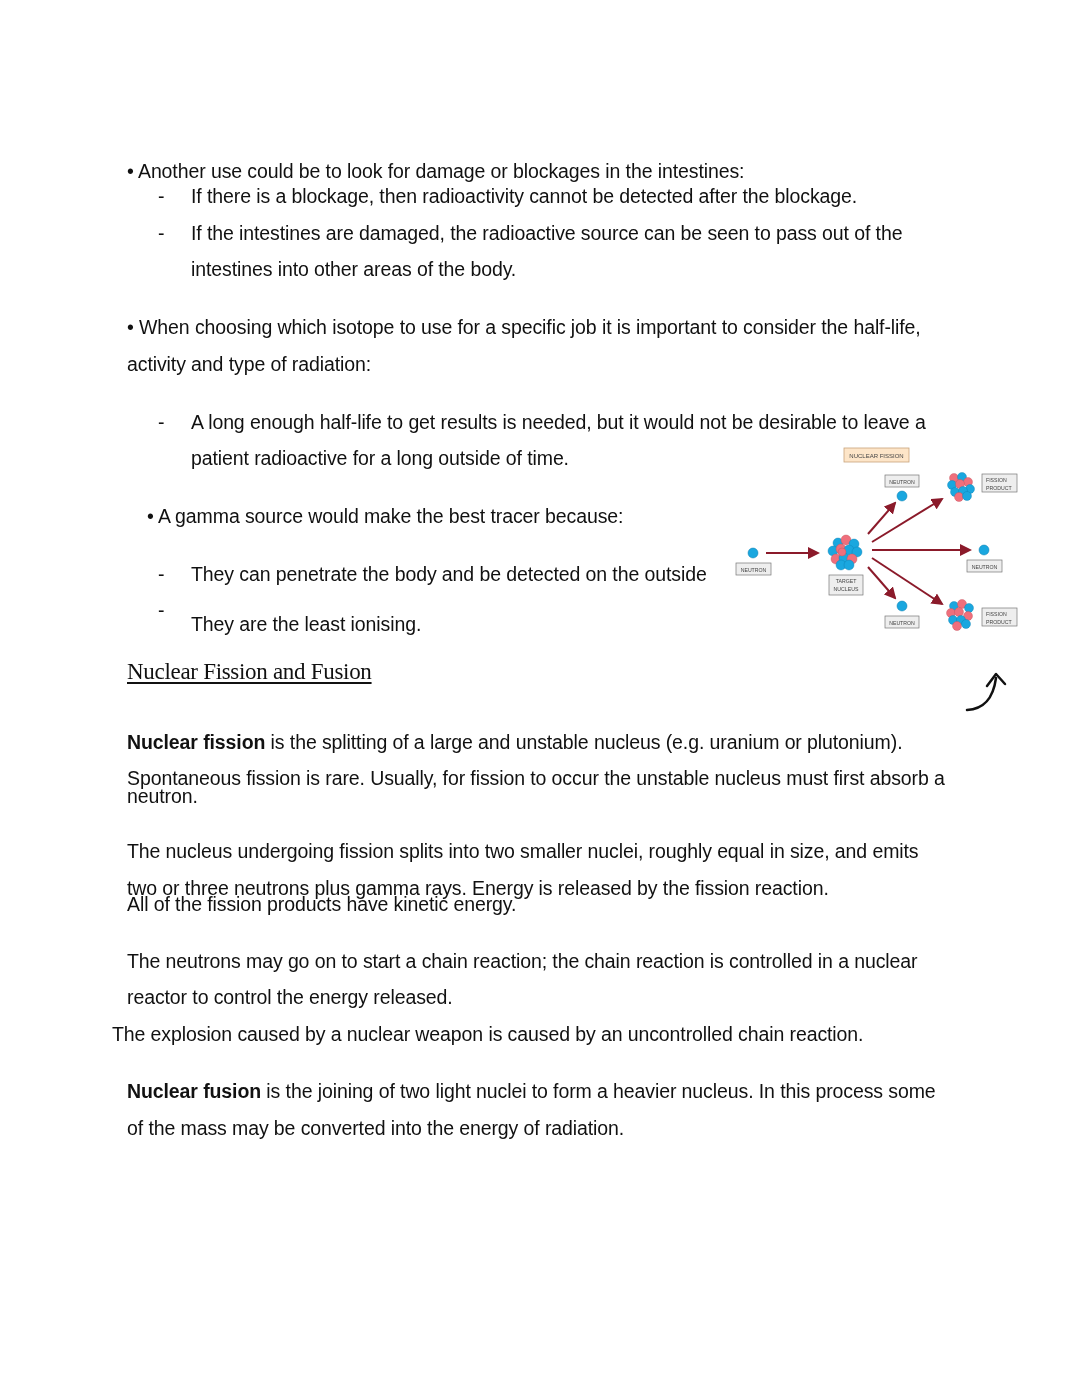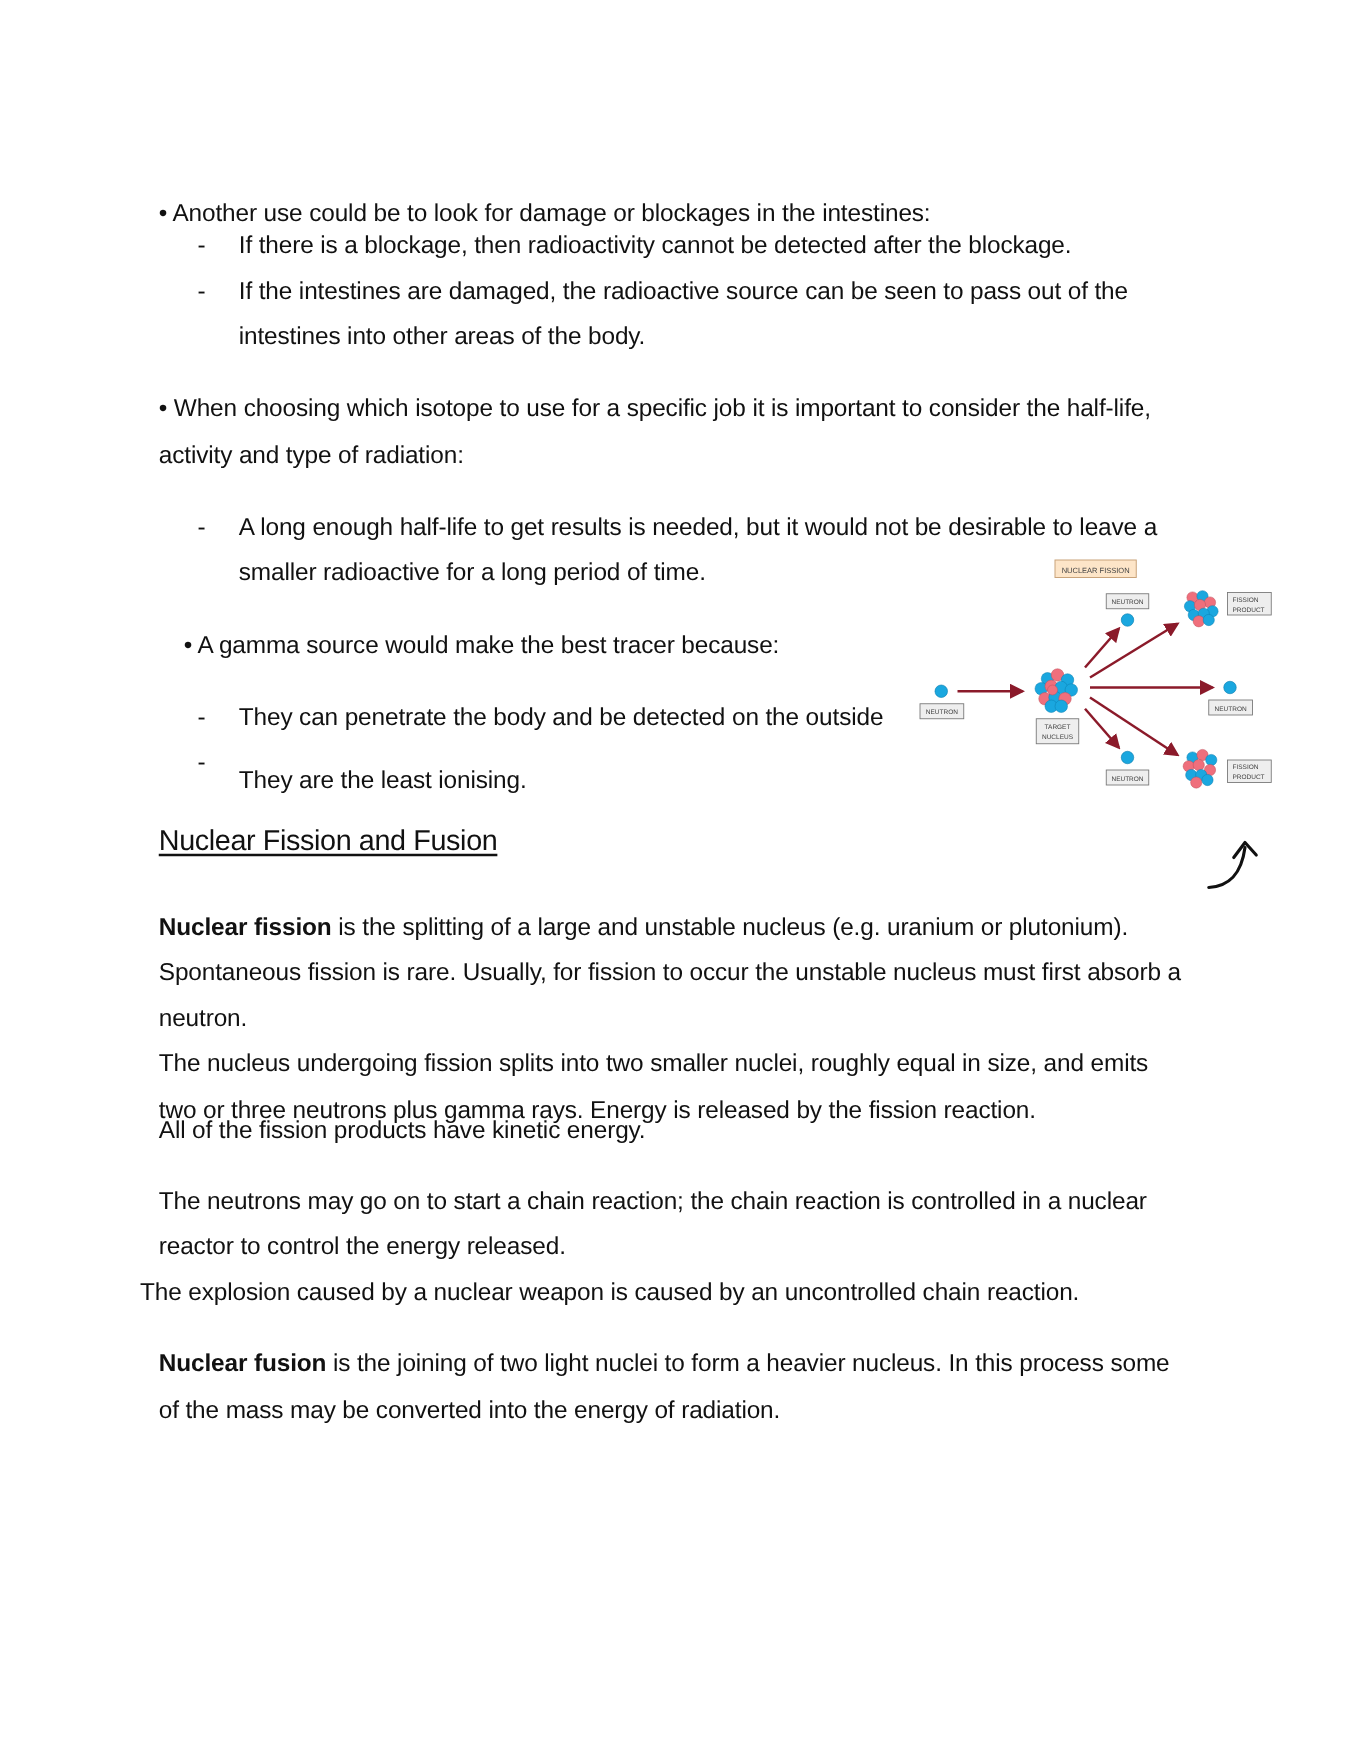--- a/index.html
+++ b/index.html
@@ -1,40 +1,40 @@
 <!DOCTYPE html>
 <html><head>
   <meta charset="utf-8">
   <style>
     html, body { margin: 0; padding: 0; background: #ffffff; }
     body { width: 1080px; height: 1397px; position: relative; overflow: hidden;
       font-family: "Liberation Sans", sans-serif; color: #111; }
     .line { position: absolute; font-size: 19.5px; line-height: 24px; white-space: nowrap; letter-spacing: -0.1px; }
     .dash { position: absolute; font-size: 19.5px; line-height: 24px; }
-    .heading { position: absolute; font-family: Liberation Sans, sans-serif; font-size: 23px; line-height: 30px;
+    .heading { position: absolute; font-family: Liberation Serif, serif; font-size: 23px; line-height: 30px;
       text-decoration: underline; text-underline-offset: 3px; text-decoration-thickness: 1.5px; color: #111; letter-spacing: -0.3px; }
     b { font-weight: bold; }
     .diagram { position: absolute; left: 730px; top: 440px; width: 300px; height: 210px; }
     .curved-arrow { position: absolute; left: 955px; top: 662px; width: 60px; height: 60px; }
   </style>
 </head>
 <body>
 
 <div class="line" style="left:127px; top:127px;margin-top:32px;">• Another use could be to look for damage or blockages in the intestines:</div>
 <div class="dash" style="left:158px; top:184px;">-</div>
 <div class="line" style="left:191px; top:184px;">If there is a blockage, then radioactivity cannot be detected after the blockage.</div>
 <div class="dash" style="left:158px; top:221px;">-</div>
 <div class="line" style="left:191px; top:221px;text-align:right;">If the intestines are damaged, the radioactive source can be seen to pass out of the</div>
 <div class="line" style="left:191px; top:257px;">intestines into other areas of the body.</div>
 
 <div class="line" style="left:127px; top:315px;">• When choosing which isotope to use for a specific job it is important to consider the half-life,</div>
 <div class="line" style="left:127px; top:352px;">activity and type of radiation:</div>
 <div class="dash" style="left:158px; top:410px;">-</div>
 <div class="line" style="left:191px; top:410px;">A long enough half-life to get results is needed, but it would not be desirable to leave a</div>
-<div class="line" style="left:191px; top:446px;">smaller radioactive for a long period of time.</div>
+<div class="line" style="left:191px; top:446px;">patient radioactive for a long outside of time.</div>
 
 <div class="line" style="left:127px; top:504px;margin-left:20px;">• A gamma source would make the best tracer because:</div>
 <div class="dash" style="left:158px; top:562px;">-</div>
 <div class="line" style="left:191px; top:562px;">They can penetrate the body and be detected on the outside</div>
 <div class="dash" style="left:158px; top:598px;">-</div>
 <div class="line" style="left:191px; top:612px;text-align:right;">They are the least ionising.</div>
 
 <svg class="diagram" viewBox="0 0 300 210" xmlns="http://www.w3.org/2000/svg">
   <defs>
     <marker id="ah" markerWidth="6" markerHeight="6" refX="5" refY="3" orient="auto">
@@ -122,21 +122,21 @@
 
 <svg class="curved-arrow" viewBox="0 0 60 60" xmlns="http://www.w3.org/2000/svg">
   <path d="M12 48 C 28 47, 38 38, 41 16" fill="none" stroke="#111" stroke-width="2.5" stroke-linecap="round"></path>
   <path d="M32 24 L41 12 L50 22" fill="none" stroke="#111" stroke-width="2.5" stroke-linecap="round" stroke-linejoin="round"></path>
 </svg>
 
 <div class="heading" style="left:127px; top:657px;">Nuclear Fission and Fusion</div>
 
 <div class="line" style="left:127px; top:730px;"><b>Nuclear fission</b><span> is the splitting of a large and unstable nucleus (e.g. uranium or plutonium).</span></div>
 <div class="line" style="left:127px; top:766px;">Spontaneous fission is rare. Usually, for fission to occur the unstable nucleus must first absorb a</div>
-<div class="line" style="left:127px; top:803px;">neutron.</div>
+<div class="line" style="left:127px; top:784px;">neutron.</div>
 <div class="line" style="left:127px; top:839px;">The nucleus undergoing fission splits into two smaller nuclei, roughly equal in size, and emits</div>
 <div class="line" style="left:127px; top:876px;">two or three neutrons plus gamma rays. Energy is released by the fission reaction.</div>
 <div class="line" style="left:127px; top:892px;">All of the fission products have kinetic energy.</div>
 <div class="line" style="left:127px; top:949px;">The neutrons may go on to start a chain reaction; the chain reaction is controlled in a nuclear</div>
 <div class="line" style="left:127px; top:985px;">reactor to control the energy released.</div>
 <div class="line" style="left:112px; top:1022px;">The explosion caused by a nuclear weapon is caused by an uncontrolled chain reaction.</div>
 
 <div class="line" style="left:127px; top:1079px;"><b>Nuclear fusion</b><span> is the joining of two light nuclei to form a heavier nucleus. In this process some</span></div>
 <div class="line" style="left:127px; top:1116px;">of the mass may be converted into the energy of radiation.</div>
 

